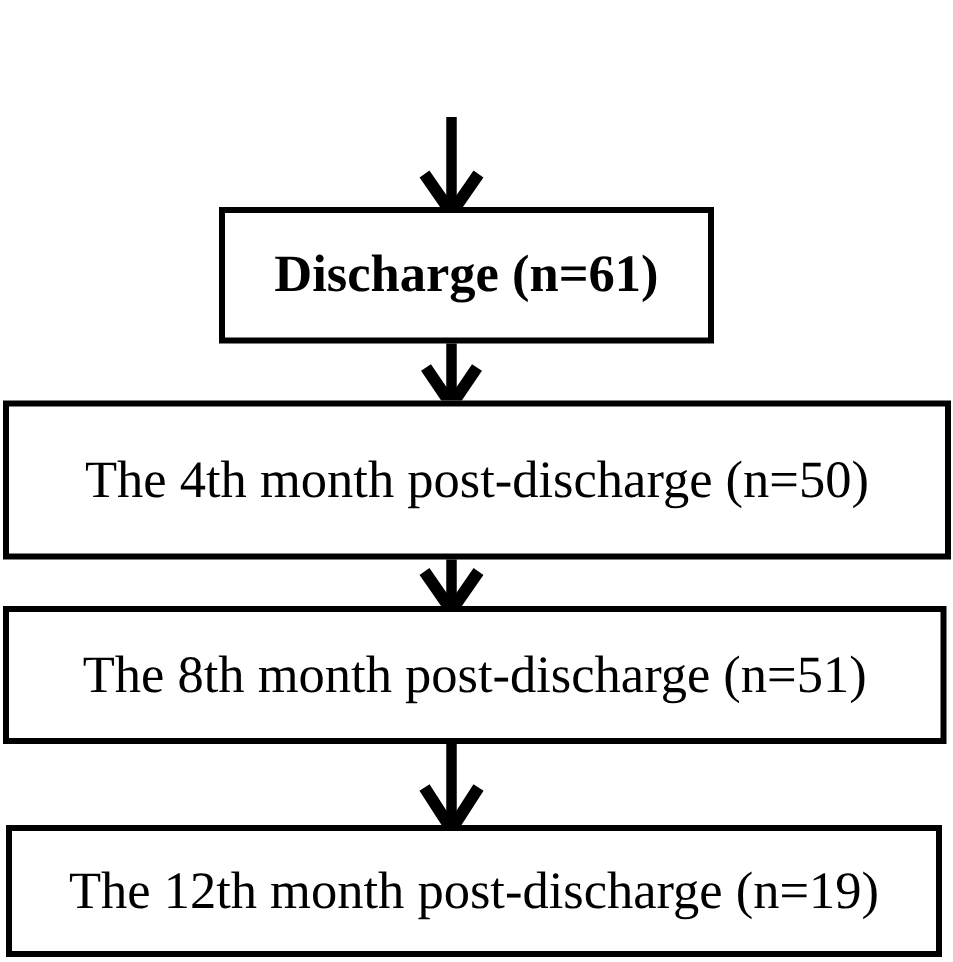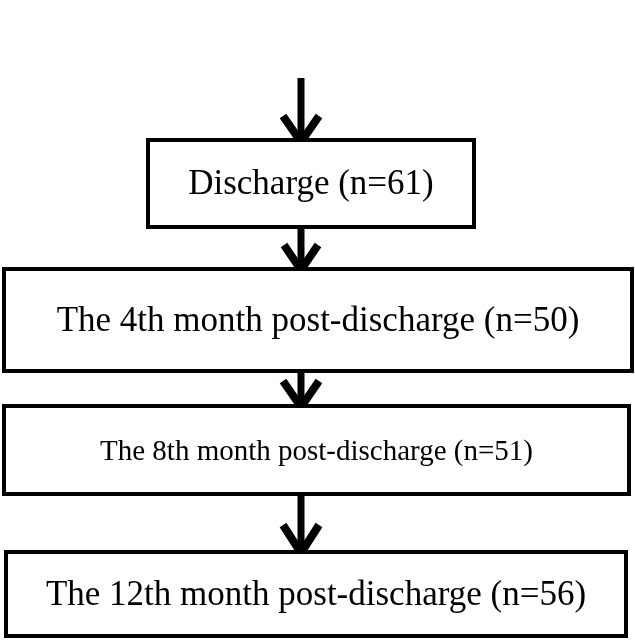--- a/index.html
+++ b/index.html
@@ -34,23 +34,23 @@
     line-height: 1.05;
   }
   
   .node-1 { left: 133px; top: 4px;   width: 383px; height: 85px; }
   .node-2 { left: 146px; top: 138px; width: 330px; height: 91px; }
   .node-3 { left: 2px;   top: 267px; width: 632px; height: 106px; }
   .node-4 { left: 2px;   top: 404px; width: 629px; height: 92px; }
   .node-5 { left: 4px;   top: 550px; width: 624px; height: 88px; }
 
   .node-1 .node-label { font-size: 35px; }
-  .node-2 .node-label { font-size: 35px; }
+  .node-2 .node-label { font-size: 35px; font-weight: bold; }
   .node-3 .node-label { font-size: 35px; }
-  .node-4 .node-label { font-size: 29px; }
+  .node-4 .node-label { font-size: 35px; }
   .node-5 .node-label { font-size: 35px; }
 
   .connector {
     position: absolute;
     z-index: 1;
     overflow: visible;
   }
   .connector svg { display: block; overflow: visible; }
 
   .edge-1 { left: 270px; top: 78px;  width: 62px; height: 68px; }
@@ -98,16 +98,16 @@
   </div>
 
   <div class="connector edge-4">
     <svg width="62" height="73" viewBox="0 0 62 73" aria-hidden="true">
       <line x1="31" y1="0" x2="31" y2="67" stroke="#000000" stroke-width="7"></line>
       <polyline points="13,41 31,69 49,41" fill="none" stroke="#000000" stroke-width="8" stroke-linecap="butt" stroke-linejoin="miter"></polyline>
     </svg>
   </div>
 
   <div class="node node-5">
-    <span class="node-label">The 12th month post-discharge (n=56)</span>
+    <span class="node-label">The 12th month post-discharge (n=19)</span>
   </div>
 
 </div>
 
 </body></html>

